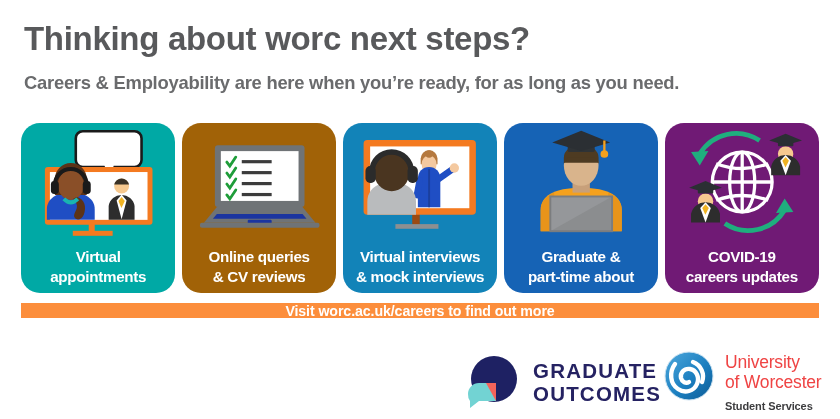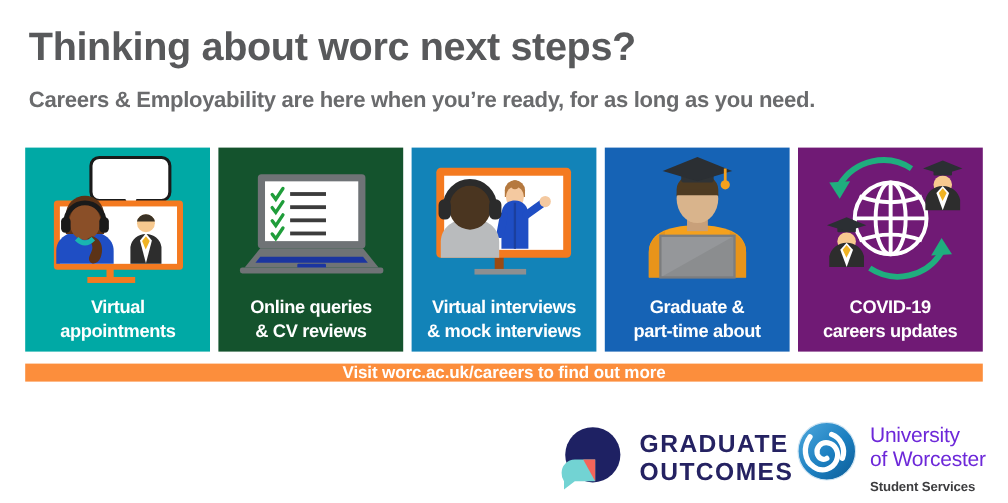--- a/index.html
+++ b/index.html
@@ -34,20 +34,21 @@
   .cards {
     position: absolute; left: 21px; top: 123px;
     width: 798px; height: 170px;
     display: flex; gap: 6.5px;
   }
   .card {
     position: relative; flex: 1 1 0;
     display: flex; flex-direction: column;
     align-items: center; justify-content: flex-end;
     overflow: hidden;
+    border-radius: 19px;
   }
   .card-art {
     position: absolute; left: 0; top: 0;
     width: 100%; height: 118px;
   }
   .card-art svg { display: block; width: 100%; height: 100%; }
   .card-label {
     position: relative; z-index: 2;
     width: 100%;
     padding: 0 4px 7px;
@@ -86,21 +87,21 @@
     line-height: 1.12; letter-spacing: 1.2px;
   }
   .uw-logo {
     position: absolute; left: 662px; top: 4px;
     display: flex; align-items: flex-start; gap: 9px;
   }
   .uw-mark { width: 54px; height: 56px; }
   .uw-mark svg { display: block; }
   .uw-text { padding-top: 3px; }
   .uw-name {
-    color: #6d28d9; font-size: 17.5px; font-weight: normal;
+    color: #ef4444; font-size: 17.5px; font-weight: normal;
     line-height: 1.13; letter-spacing: -0.2px;
   }
   .uw-sub {
     color: #3d3d3f; font-size: 11px; font-weight: bold;
     margin-top: 7px; letter-spacing: -0.1px;
   }
 </style>
 </head>
 <body>
 
@@ -152,21 +153,21 @@
             <path d="M43 76 q7 7 14 0" fill="none" stroke="#19b5b0" stroke-width="4"></path>
           </g>
         </svg>
       </div>
       <div class="card-label">
         <div>Virtual</div>
         <div>appointments</div>
       </div>
     </div>
 
-    <div class="card" style="background:#14532d">
+    <div class="card" style="background:#a16207">
       <div class="card-art">
         <svg viewBox="0 0 155 118" preserveAspectRatio="xMidYMid meet">
 
           <rect x="33" y="22" width="90" height="62" rx="3" fill="#6f7376"></rect>
           <rect x="39" y="28" width="78" height="50" fill="#ffffff"></rect>
 
           <g stroke="#1f9d3a" stroke-width="2.8" fill="none" stroke-linecap="round">
             <path d="M45 39 l3 4 l6 -9"></path>
             <path d="M45 50 l3 4 l6 -9"></path>
             <path d="M45 61 l3 4 l6 -9"></path>

